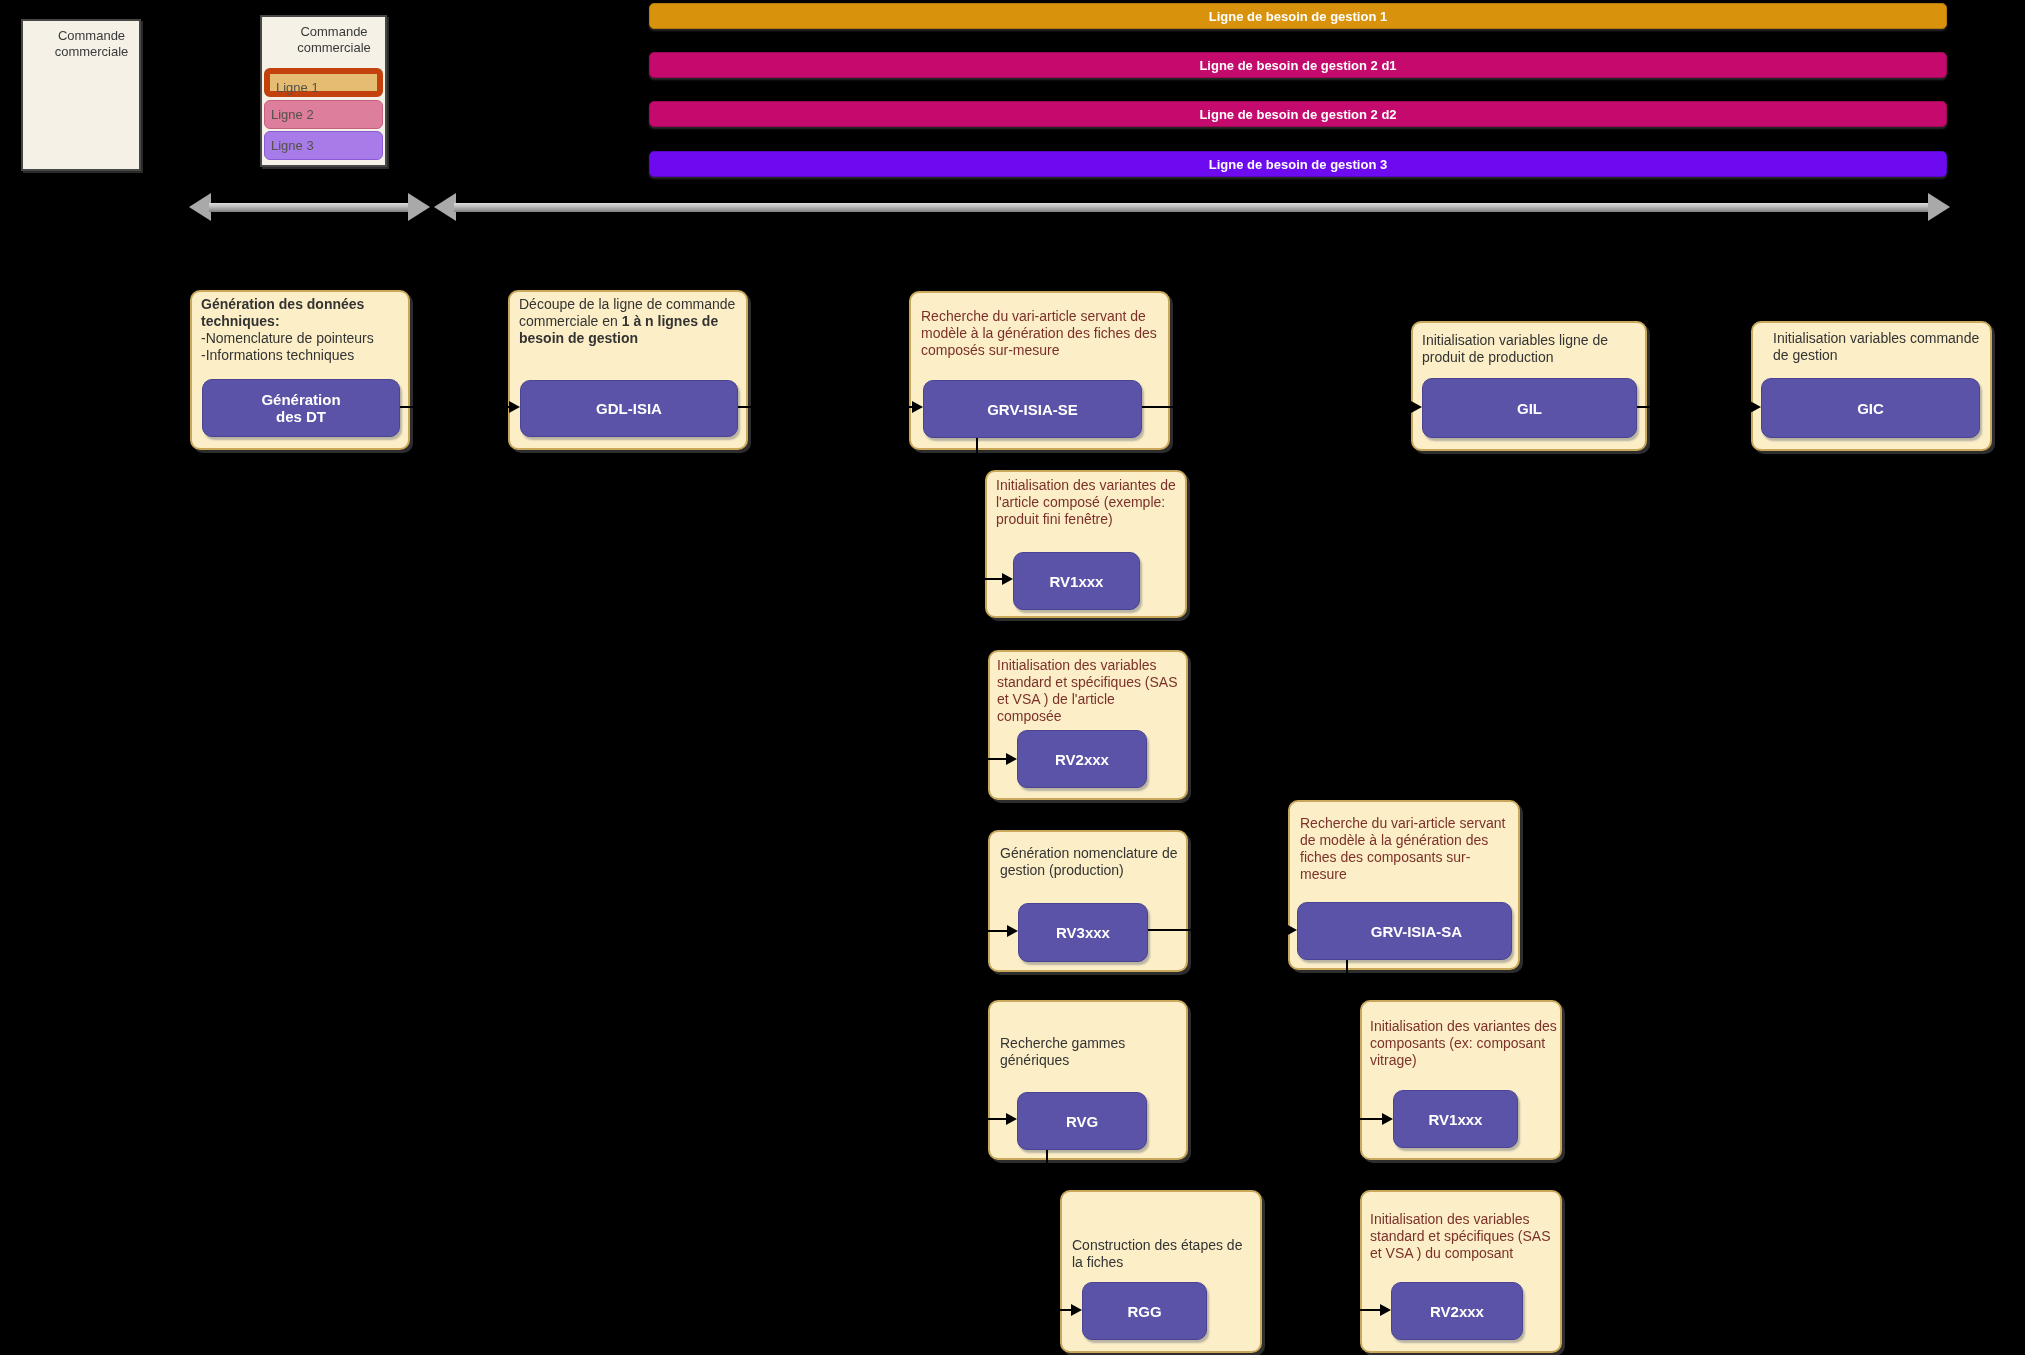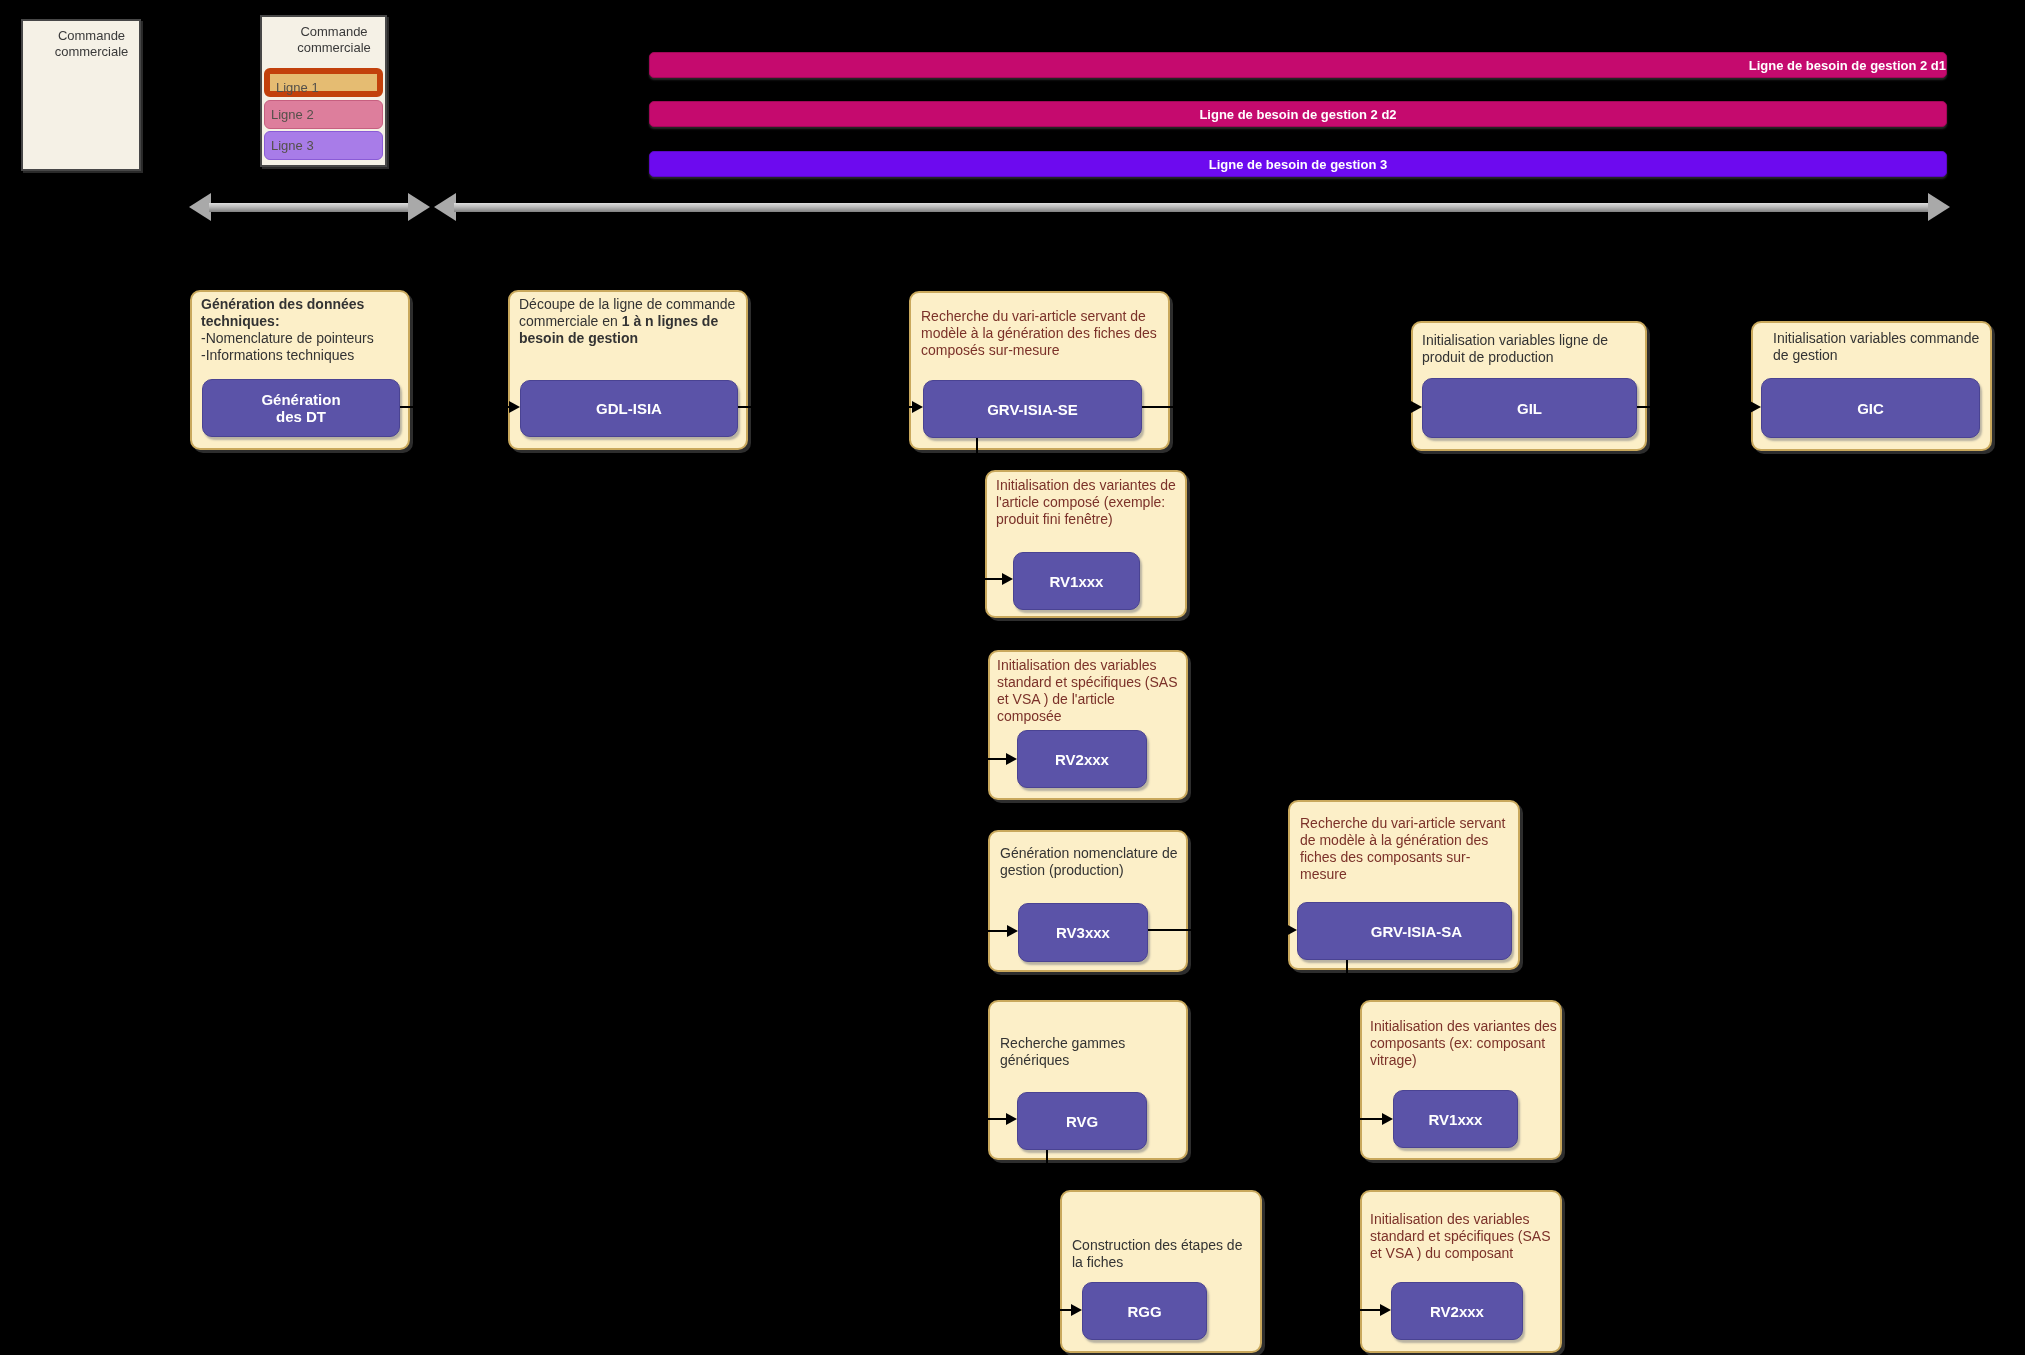--- a/index.html
+++ b/index.html
@@ -74,21 +74,22 @@
       <span>Ligne 1</span>
     </div>
     <div class="ligne" style="top:83px; background:#DD7E9C; border:1px solid #C75F80;">
       <span>Ligne 2</span>
     </div>
     <div class="ligne" style="top:114px; background:#A87CE8; border:1px solid #8A5BD6;">
       <span>Ligne 3</span>
     </div>
   </div>
 
-  <div class="bar" style="top:52px;  background:#C50A6E; border:1px solid #A00857;text-align:right;">Ligne de besoin de gestion 2 d1</div>
+  <div class="bar" style="top:3px;   background:#D9920B; border:1px solid #B3790A;">Ligne de besoin de gestion 1</div>
+  <div class="bar" style="top:52px;  background:#C50A6E; border:1px solid #A00857;">Ligne de besoin de gestion 2 d1</div>
   <div class="bar" style="top:101px; background:#C50A6E; border:1px solid #A00857;">Ligne de besoin de gestion 2 d2</div>
   <div class="bar" style="top:151px; background:#6D0AEF; border:1px solid #5A08C4;">Ligne de besoin de gestion 3</div>
 
   <div>
     <div class="dtri-l" style="left:189px; top:193px;"></div>
     <div class="dshaft" style="left:209px; top:203px; width:200px;"></div>
     <div class="dtri-r" style="left:408px; top:193px;"></div>
   </div>
   <div>
     <div class="dtri-l" style="left:434px; top:193px;"></div>

